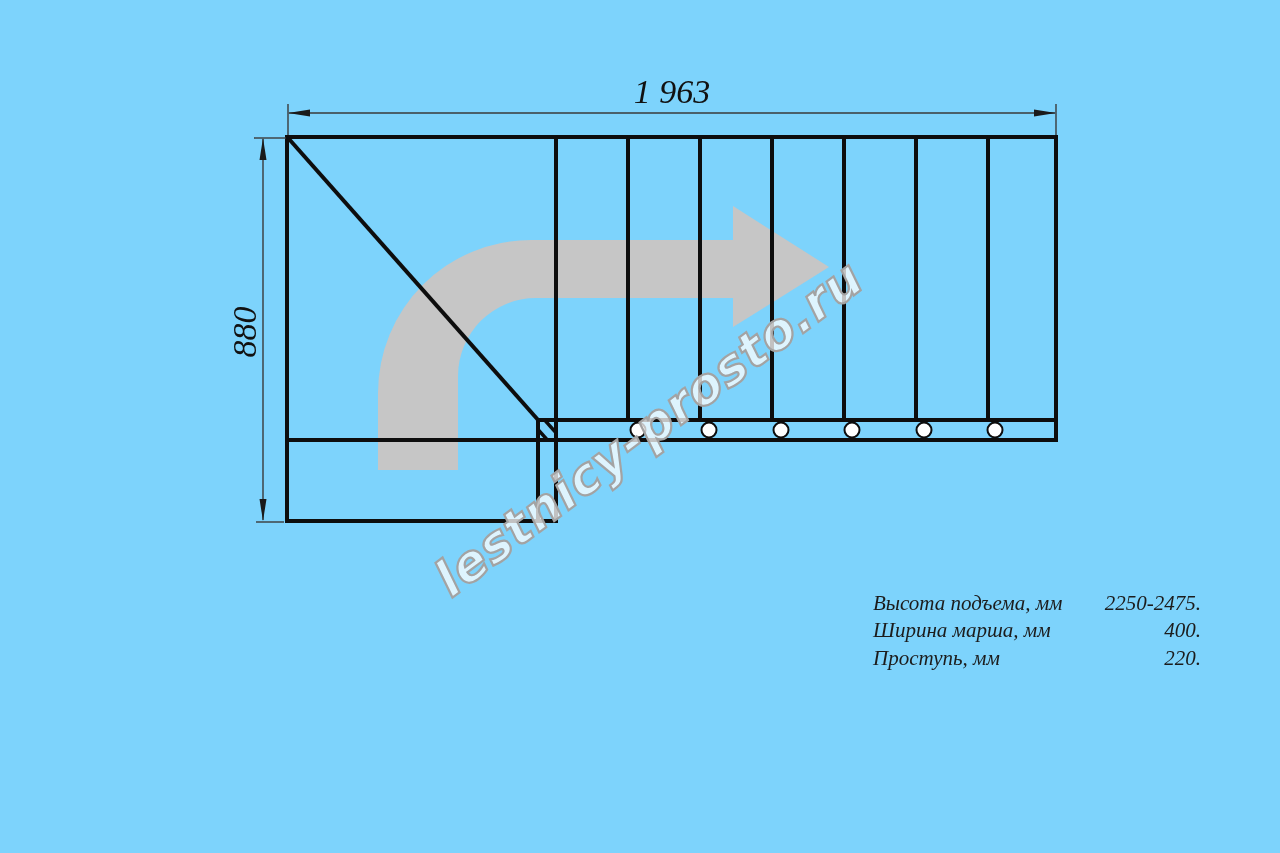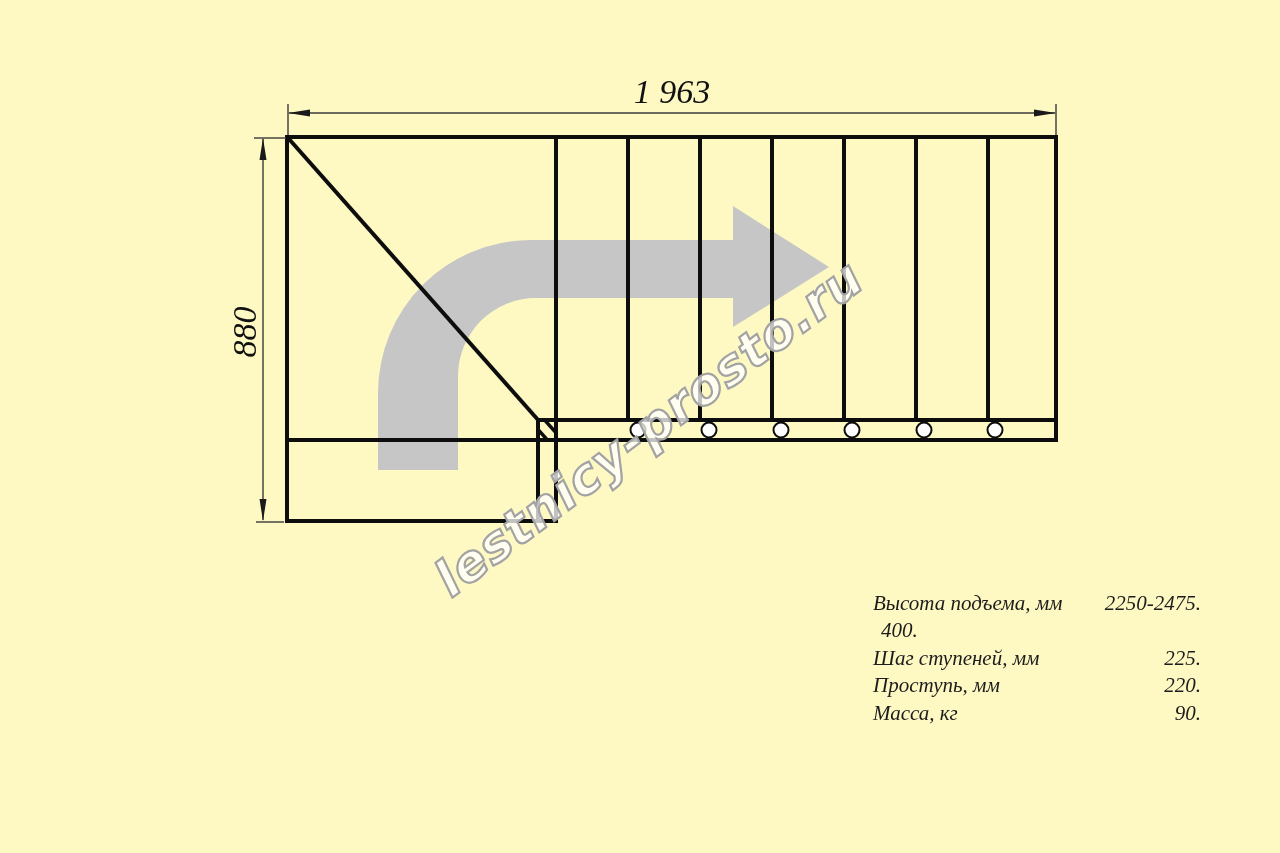--- a/index.html
+++ b/index.html
@@ -4,21 +4,21 @@
 <style>
   html, body {
     margin: 0;
     padding: 0;
     background: #ffffff;
   }
   #stage {
     position: relative;
     width: 1280px;
     height: 853px;
-    background: #fef9c3;
+    background: #7dd3fc;
     overflow: hidden;
     font-family: "DejaVu Sans", sans-serif;
   }
   #plan-svg {
     position: absolute;
     left: 0;
     top: 0;
   }
   .dim-text {
     font-family: "Liberation Serif", serif;
@@ -48,21 +48,21 @@
     color: #1c1c1c;
   }
   .spec-row {
     display: flex;
     justify-content: space-between;
     align-items: baseline;
     line-height: 27.4px;
     white-space: nowrap;
   }
   .spec-label { text-align: left; }
-  .spec-value { margin-left: 8px; }
+  .spec-value { margin-left: 24px; }
 </style>
 </head>
 <body>
 
 <div id="stage">
 
   <svg id="plan-svg" width="1280" height="853" viewBox="0 0 1280 853">
 
     <defs>
       <clipPath id="hatch-clip">
@@ -133,29 +133,22 @@
 
     <text class="watermark-text" x="650" y="445" text-anchor="middle" transform="rotate(-37 650 430)">lestnicy-prosto.ru</text>
   </svg>
 
   <div id="specs-table">
     <div class="spec-row">
       <span class="spec-label">Высота подъема, мм</span>
       <span class="spec-value">2250-2475.</span>
     </div>
     <div class="spec-row">
+      <span class="spec-label">Ширина марша, мм</span>
       <span class="spec-value">400.</span>
-    </div>
-    <div class="spec-row">
-      <span class="spec-label">Шаг ступеней, мм</span>
-      <span class="spec-value">225.</span>
     </div>
     <div class="spec-row">
       <span class="spec-label">Проступь, мм</span>
       <span class="spec-value">220.</span>
-    </div>
-    <div class="spec-row">
-      <span class="spec-label">Масса, кг</span>
-      <span class="spec-value">90.</span>
     </div>
   </div>
 
 </div>
 
 </body></html>

